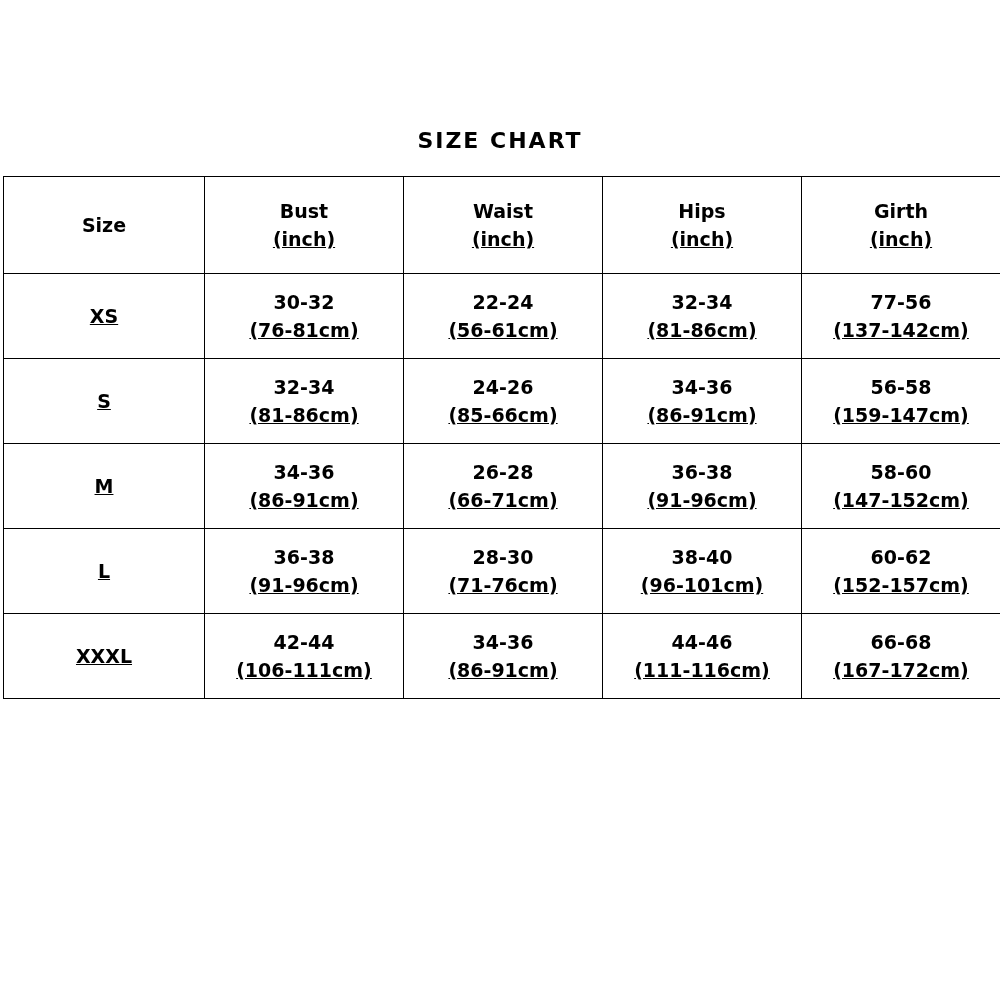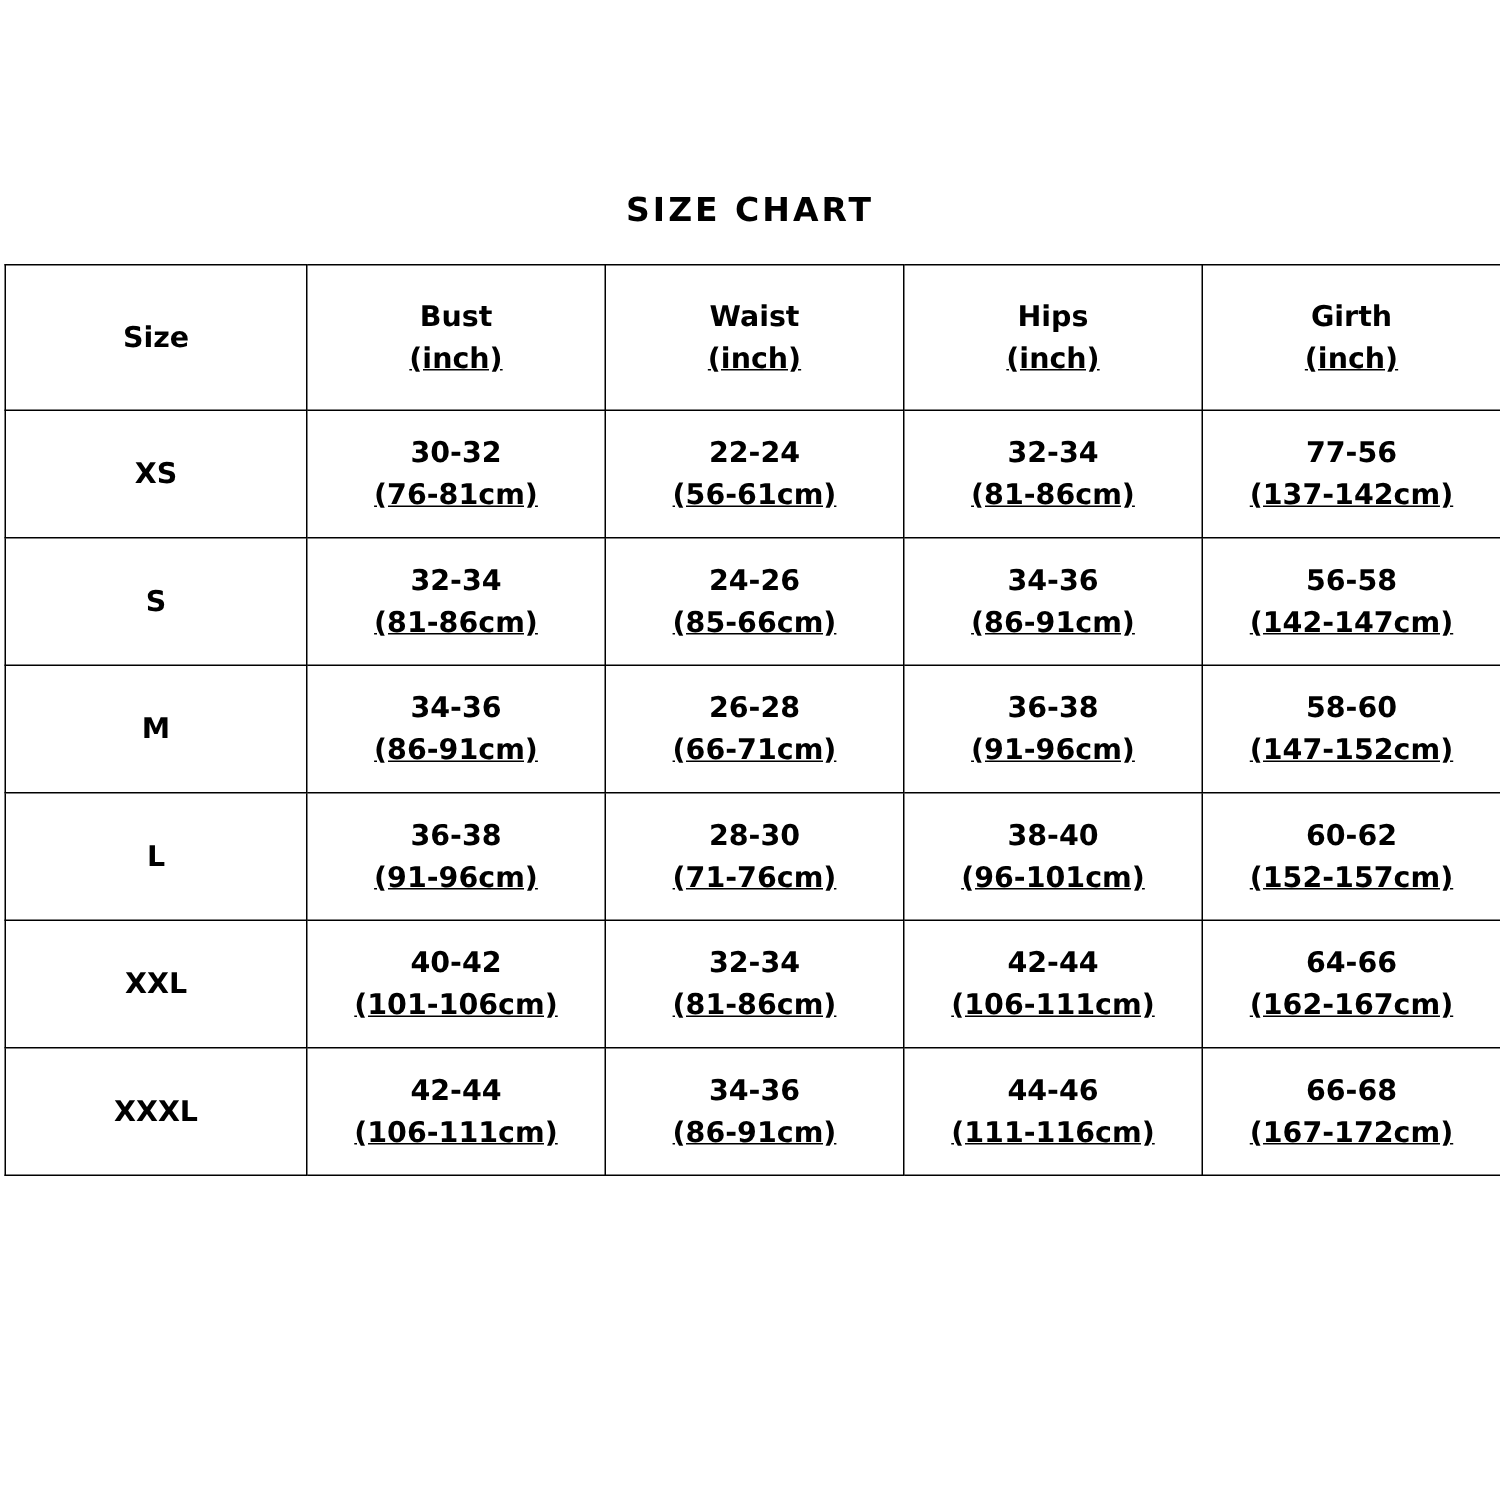--- a/index.html
+++ b/index.html
@@ -65,21 +65,21 @@
     font-size: 19px;
     line-height: 28px;
   }
 
   td.col-size { width: 200px; }
   td.col-meas { width: 198px; }
 
   .cell-line1 { display: block; }
   .cell-line2 { display: block; text-decoration: underline; }
 
-  .size-label { font-size: 19px; font-weight: bold; }
+  .size-label { font-size: 19px; font-weight: bold; text-decoration: underline; }
 </style>
 </head>
 <body>
 
 <div id="page">
 
   <div id="chart-title">SIZE  CHART</div>
 
   <div id="size-table-wrap">
     <table class="size-table">
@@ -140,21 +140,21 @@
           <td class="col-meas">
             <span class="cell-line1">24-26</span>
             <span class="cell-line2">(85-66cm)</span>
           </td>
           <td class="col-meas">
             <span class="cell-line1">34-36</span>
             <span class="cell-line2">(86-91cm)</span>
           </td>
           <td class="col-meas">
             <span class="cell-line1">56-58</span>
-            <span class="cell-line2">(142-147cm)</span>
+            <span class="cell-line2">(159-147cm)</span>
           </td>
         </tr>
 
         <tr class="data-row">
           <td class="col-size">
             <span class="size-label">M</span>
           </td>
           <td class="col-meas">
             <span class="cell-line1">34-36</span>
             <span class="cell-line2">(86-91cm)</span>
@@ -189,41 +189,20 @@
             <span class="cell-line1">38-40</span>
             <span class="cell-line2">(96-101cm)</span>
           </td>
           <td class="col-meas">
             <span class="cell-line1">60-62</span>
             <span class="cell-line2">(152-157cm)</span>
           </td>
         </tr>
 
 
-        <tr class="data-row">
-          <td class="col-size">
-            <span class="size-label">XXL</span>
-          </td>
-          <td class="col-meas">
-            <span class="cell-line1">40-42</span>
-            <span class="cell-line2">(101-106cm)</span>
-          </td>
-          <td class="col-meas">
-            <span class="cell-line1">32-34</span>
-            <span class="cell-line2">(81-86cm)</span>
-          </td>
-          <td class="col-meas">
-            <span class="cell-line1">42-44</span>
-            <span class="cell-line2">(106-111cm)</span>
-          </td>
-          <td class="col-meas">
-            <span class="cell-line1">64-66</span>
-            <span class="cell-line2">(162-167cm)</span>
-          </td>
-        </tr>
 
         <tr class="data-row">
           <td class="col-size">
             <span class="size-label">XXXL</span>
           </td>
           <td class="col-meas">
             <span class="cell-line1">42-44</span>
             <span class="cell-line2">(106-111cm)</span>
           </td>
           <td class="col-meas">

